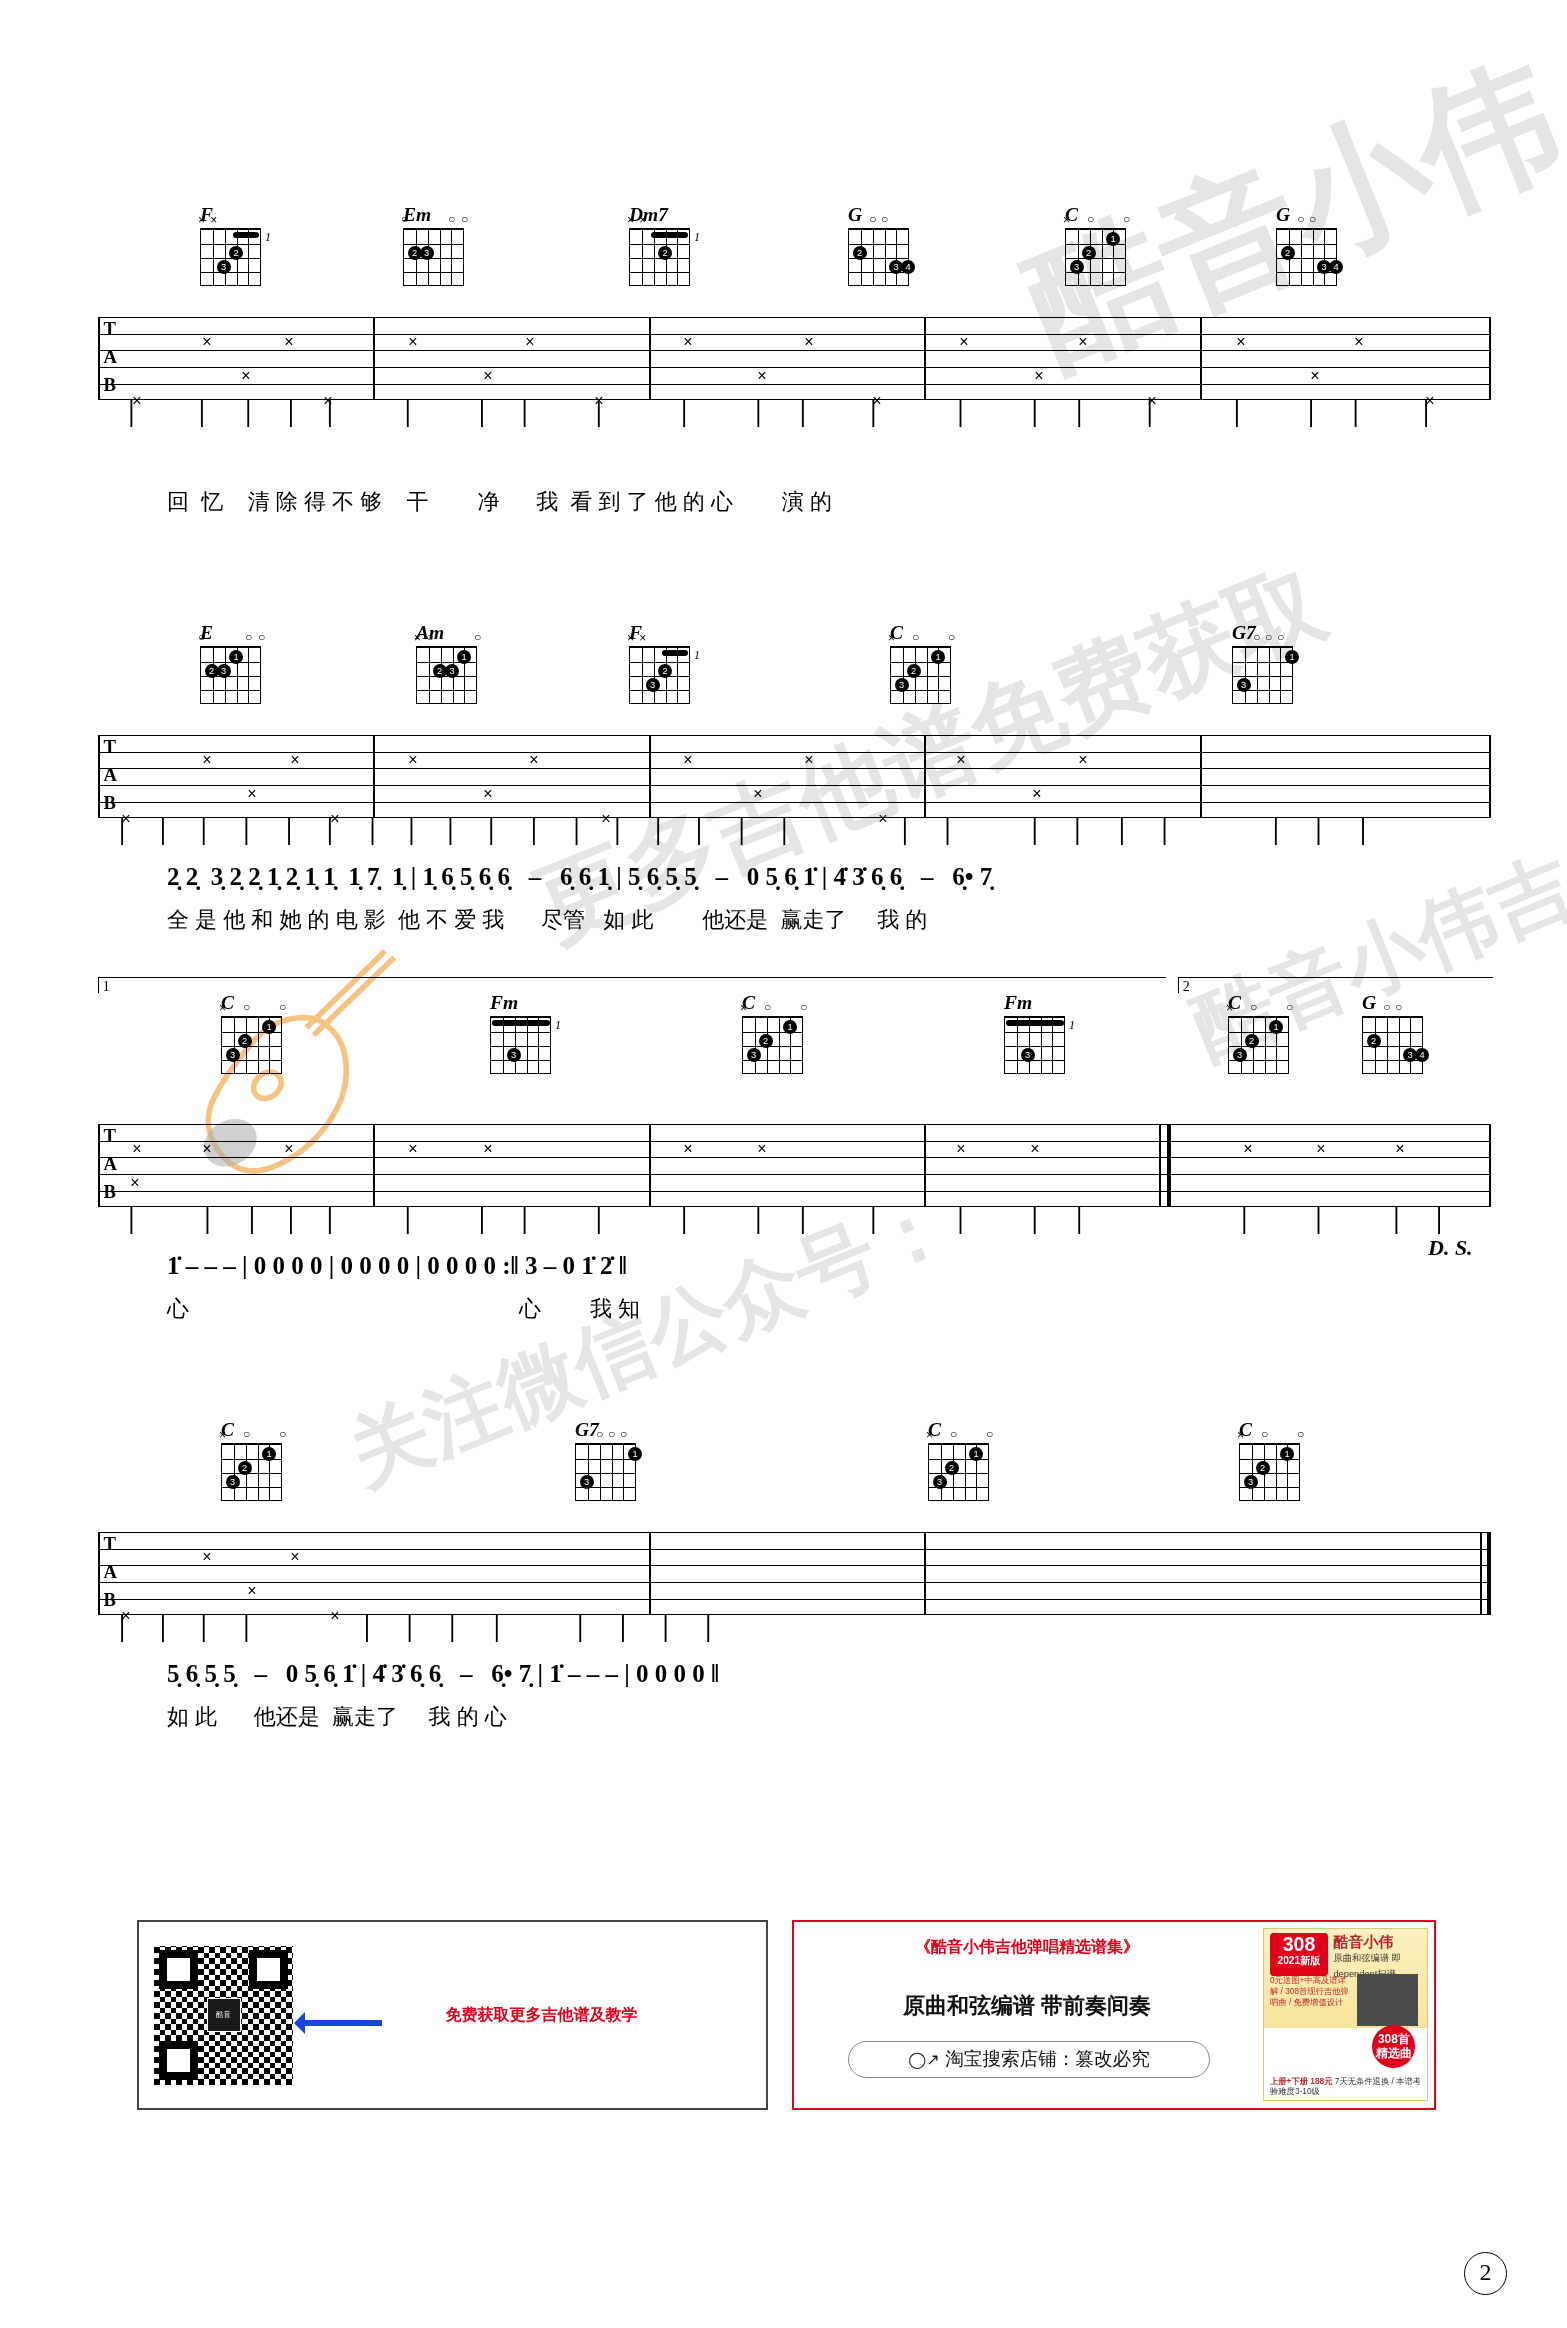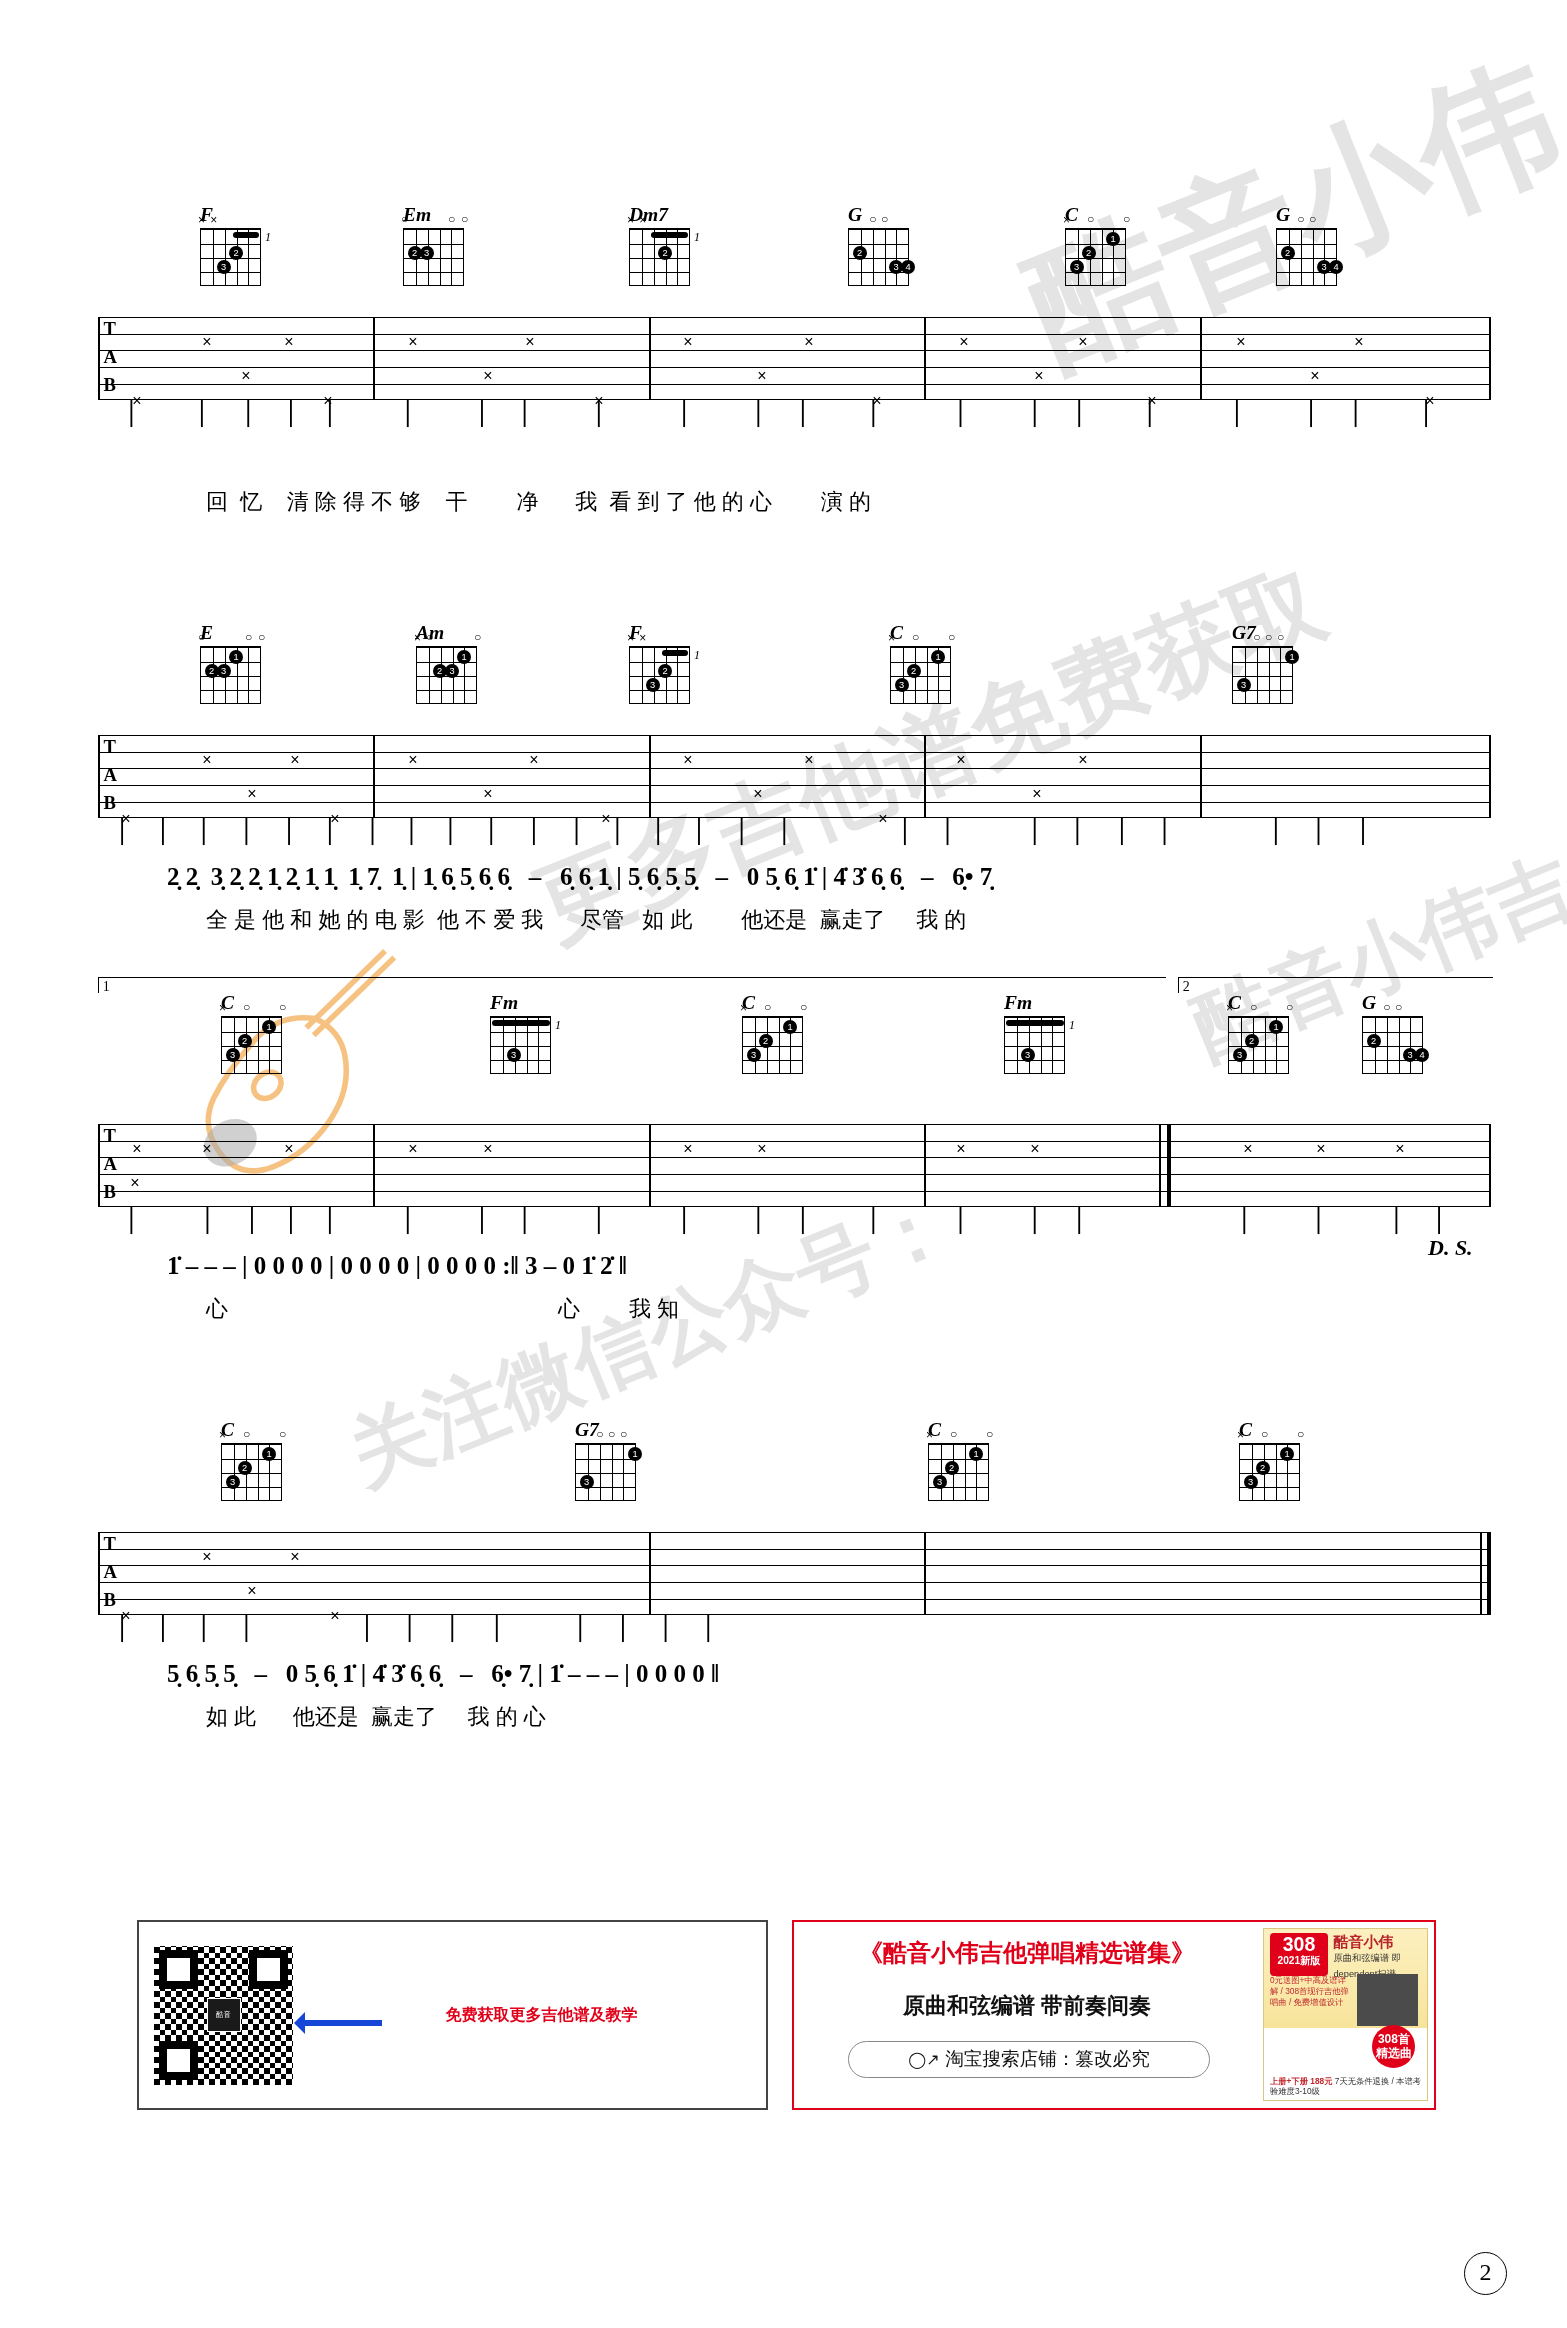--- a/index.html
+++ b/index.html
@@ -142,21 +142,20 @@
     font-size: 25px;
     font-weight: bold;
     white-space: pre;
     letter-spacing: 0px;
   }
   .lyrics {
     position: absolute;
     font-family: "Liberation Sans", sans-serif;
     font-size: 22px;
     white-space: pre;
-    margin-left: 39px;
   }
   .repeatbox {
     position: absolute;
     border-left: 1.9px solid #000;
     border-top: 1.9px solid #000;
     height: 15px;
   }
   .repeatbox span {
     position: absolute;
     left: 3.7px; top: 0.9px;
@@ -250,21 +249,21 @@
     border: 2.8px solid #e1001a;
     box-sizing: border-box;
     background: #fff;
   }
   .bk-title {
     position: absolute;
     left: 15px; top: 15px;
     width: 436px;
     text-align: center;
     color: #e1001a;
-    font-size: 24px;
+    font-size: 16px;
     font-weight: bold;
     font-family: "Liberation Sans", sans-serif;
   }
   .bk-sub {
     position: absolute;
     left: 15px; top: 69px;
     width: 436px;
     text-align: center;
     color: #111;
     font-size: 22px;

